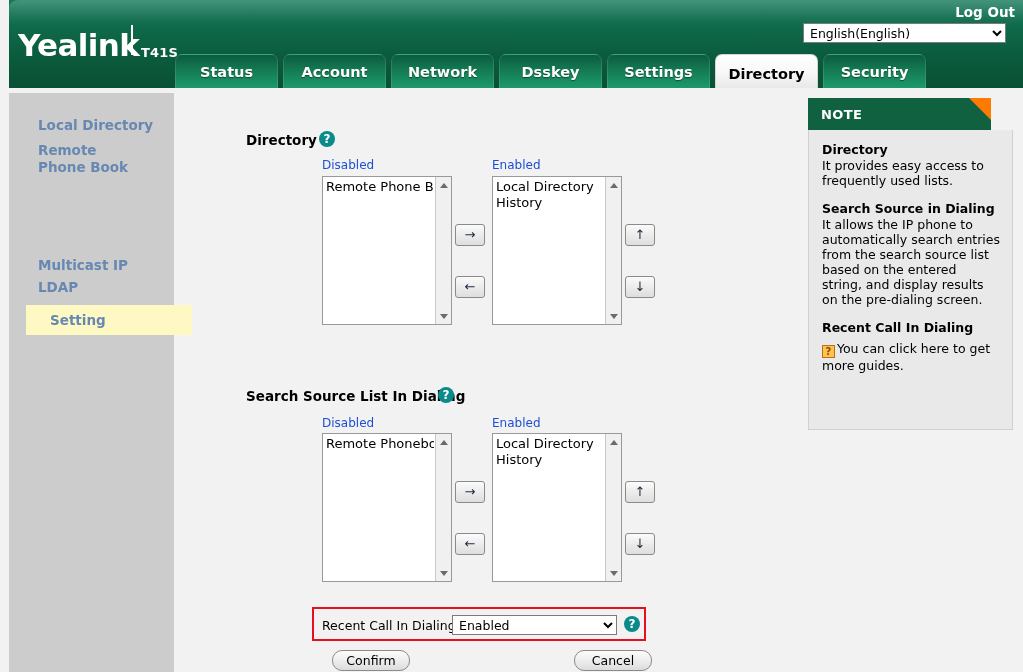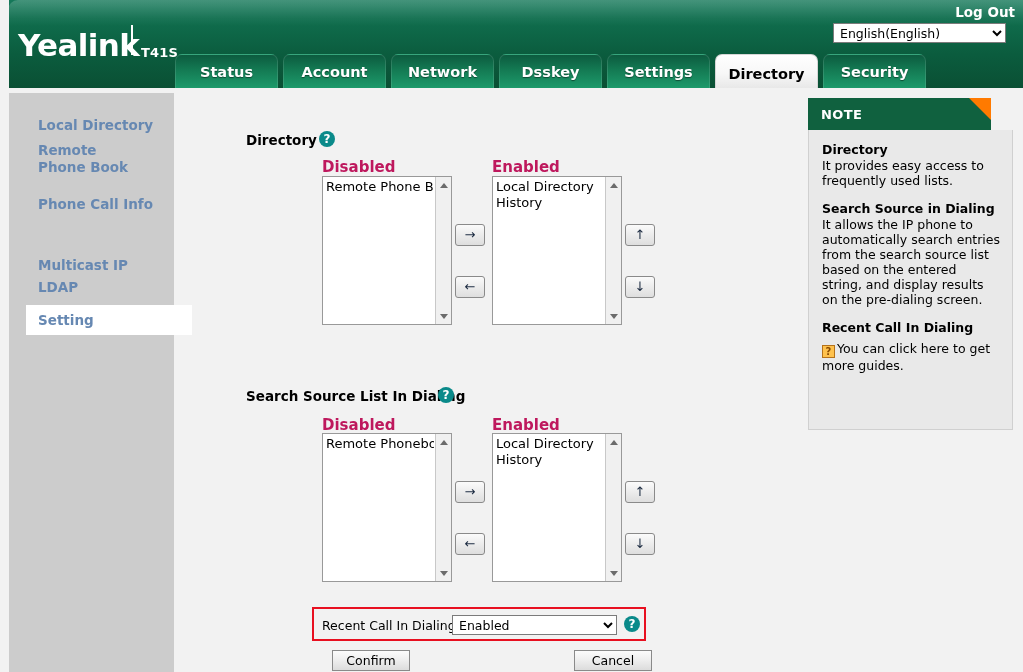--- a/index.html
+++ b/index.html
@@ -62,21 +62,21 @@
   .logout {
     position: absolute; right: 8px; top: 4px;
     color: #ffffff;
     font-size: 13.5px;
     font-weight: bold;
     cursor: pointer;
     text-decoration: none;
   }
   .lang-select {
     position: absolute; right: 17px; top: 23px;
-    width: 173px; height: 20px;
+    width: 203px; height: 20px;
     font-size: 12.5px;
     font-family: "DejaVu Sans", "Liberation Sans", sans-serif;
     background: #ffffff;
     border: 1px solid #7b7b7b;
     padding: 1px 2px;
     color: #000;
   }
 
   
   .tabs {
@@ -134,22 +134,22 @@
     align-items: center;
   }
   .side-item-0 { position:absolute; left:0; top:22px;  height: 20px; width: 165px;}
   .side-item-1 { position:absolute; left:0; top:48px;  height: 38px; width: 165px; align-items: flex-start; padding-top:1px;}
   .side-item-2 { position:absolute; left:0; top:101px; height: 20px; width: 165px;}
   .side-item-3 { position:absolute; left:0; top:140px; height: 20px; width: 165px; margin-top: 44px;}
   .side-item-4 { position:absolute; left:0; top:162px; height: 20px; width: 165px;}
   .side-item-5 {
     position:absolute; left:17px; top:212px;
     width: 166px; height: 30px;
-    background: #ffffff;
-    padding-left: 12px;
+    background: #fef9c3;
+    padding-left: 24px;
     align-items: center;
   }
   .side-item-1 span { display:block; width: 110px; }
 
   
   .main {
     position: absolute; left: 180px; top: 0px;
     width: 620px; height: 584px;
   }
   .section-title {
@@ -168,23 +168,22 @@
     font-size: 12px;
     font-weight: bold;
     line-height: 16px;
     text-align: center;
     cursor: pointer;
     font-family: "DejaVu Sans", "Liberation Sans", sans-serif;
     vertical-align: middle;
   }
   .col-label {
     position: absolute;
-    font-size: 15px;
-    color: #be185d;
-    font-weight: bold;
+    font-size: 12px;
+    color: #1d4ed8;
   }
   .listbox {
     position: absolute;
     background: #ffffff;
     border: 1px solid #999999;
     overflow: hidden;
   }
   .listbox-inner {
     position: absolute; left: 0; top: 0;
     right: 17px; bottom: 0;
@@ -252,21 +251,21 @@
     border: 1px solid #7b7b7b;
     font-size: 12.5px;
     color: #000000;
     font-family: "DejaVu Sans", "Liberation Sans", sans-serif;
     padding: 1px 2px;
   }
   .btn {
     position: absolute;
     background: linear-gradient(to bottom, #fcfcfc 0%, #efefef 45%, #dcdcdc 100%);
     border: 1px solid #8a8a8a;
-    border-radius: 0;
+    border-radius: 10px;
     font-size: 12.5px;
     color: #000000;
     cursor: pointer;
     font-family: "DejaVu Sans", "Liberation Sans", sans-serif;
     display: flex; align-items: center; justify-content: center;
   }
 
   
   .note {
     position: absolute; left: 808px; top: 10px;
@@ -357,23 +356,20 @@
   <div class="header-left-edge"></div>
 
   <div class="content-area">
 
     <div class="sidebar">
       <div class="side-item side-item-0">
           <span>Local Directory</span>
         </div>
       <div class="side-item side-item-1">
           <span>Remote Phone Book</span>
-        </div>
-      <div class="side-item side-item-2">
-          <span>Phone Call Info</span>
         </div>
       <div class="side-item side-item-3">
           <span>LDAP</span>
         </div>
       <div class="side-item side-item-4">
           <span>Multicast IP</span>
         </div>
       <div class="side-item side-item-5">
           <span>Setting</span>
         </div>

